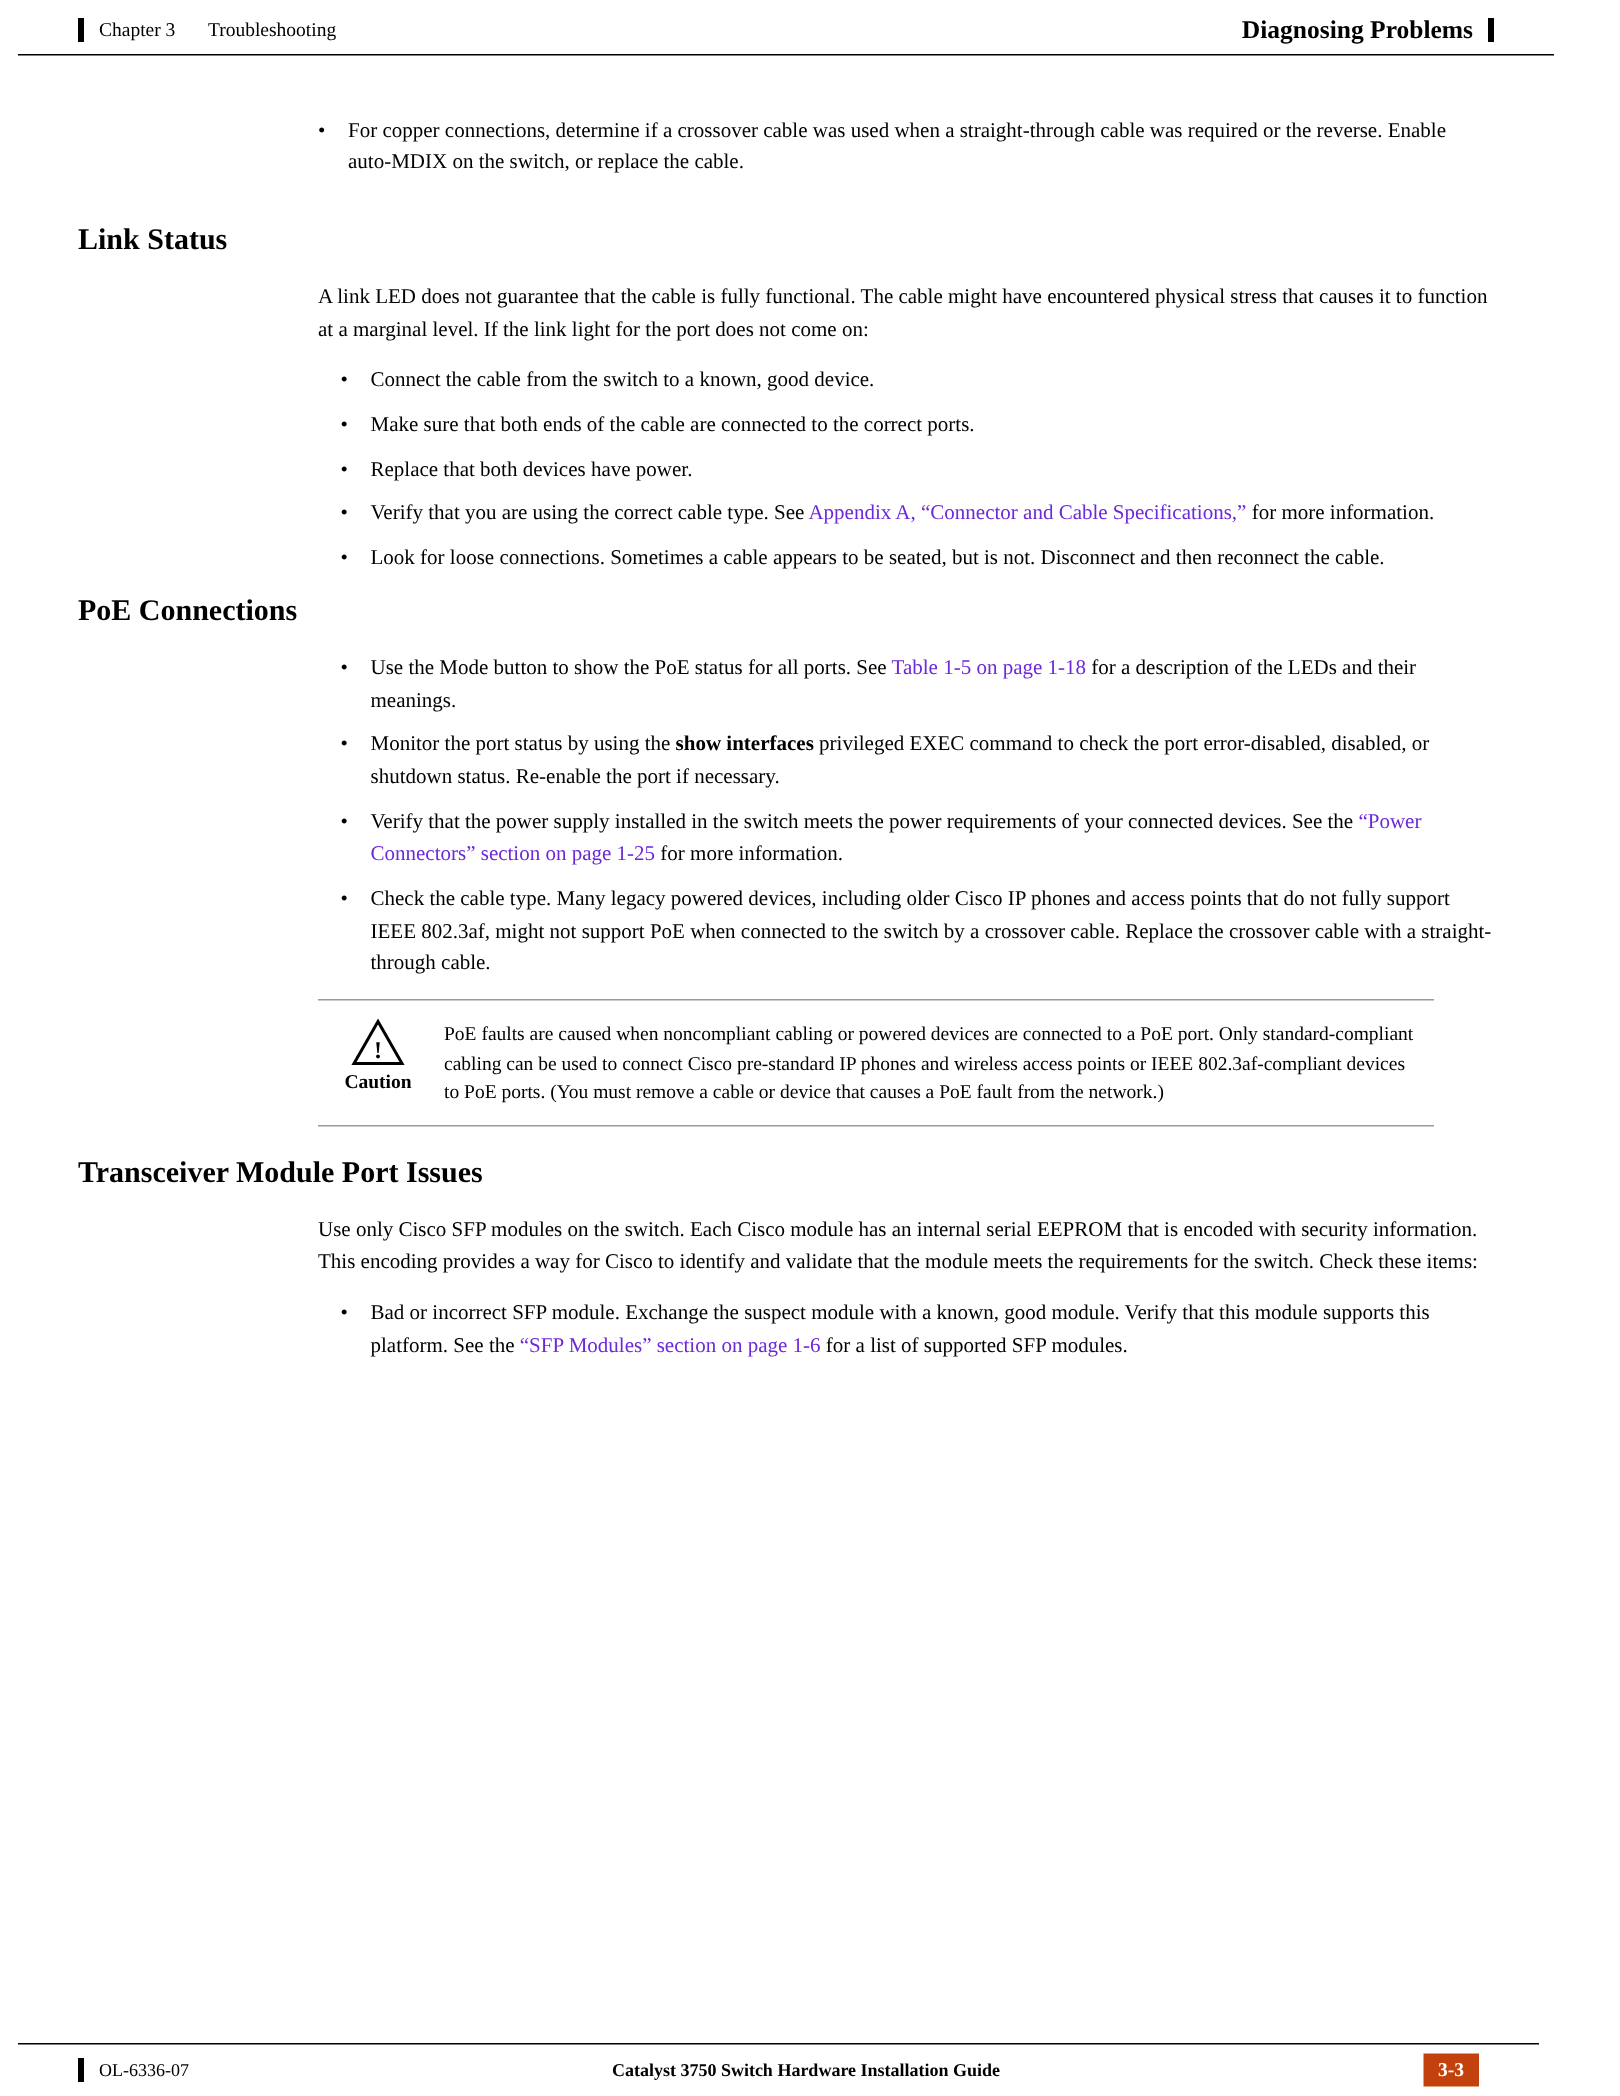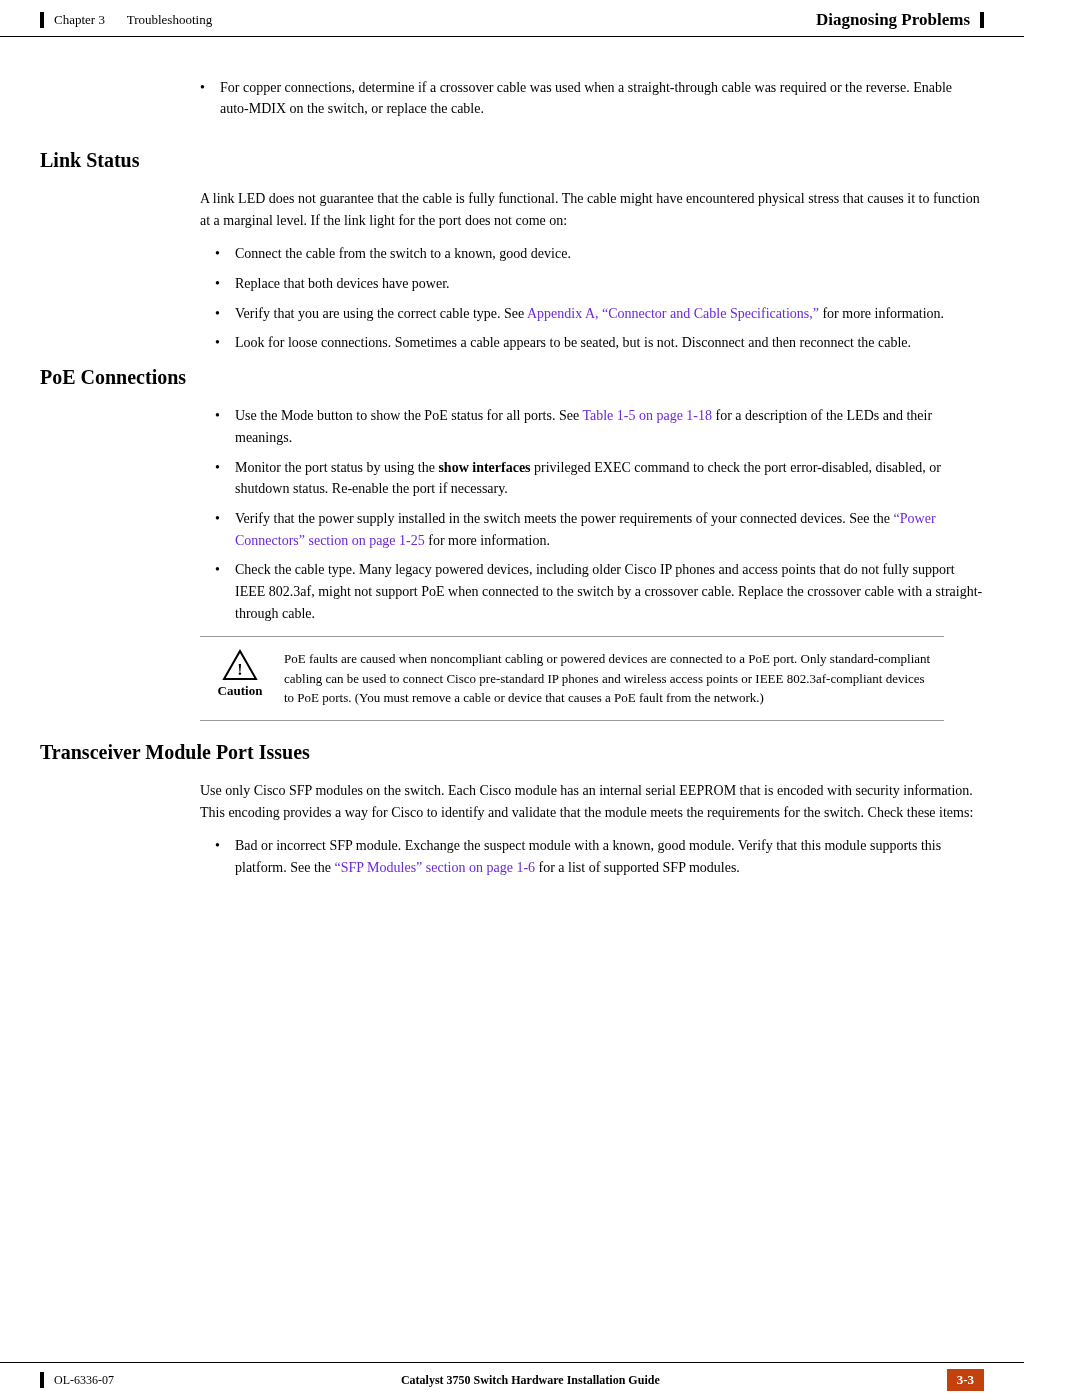--- a/index.html
+++ b/index.html
@@ -13,20 +13,21 @@
       min-height: 1397px;
       position: relative;
     }
 
     .page {
       width: 1024px;
       min-height: 1397px;
       padding: 0;
       position: relative;
       background: #fff;
+      margin-left: 12px;
     }
 
     
     .header {
       display: flex;
       justify-content: space-between;
       align-items: center;
       padding: 10px 40px 6px 40px;
       border-bottom: 1px solid #000;
       margin-bottom: 0;
@@ -173,21 +174,21 @@
       font-size: 13px;
       line-height: 1.5;
       flex: 1;
     }
 
     
     .footer {
       position: absolute;
       bottom: 0;
       left: 0;
-      right: 0;
+      right: 10px;
       border-top: 1px solid #000;
       display: flex;
       justify-content: space-between;
       align-items: center;
       padding: 6px 40px;
     }
 
     .footer-left {
       display: flex;
       align-items: center;
@@ -246,20 +247,23 @@
     </div>
 
     <div>
       <h2 class="section-heading">Link Status</h2>
 
       <p class="section-body">A link LED does not guarantee that the cable is fully functional. The cable might have encountered physical stress that causes it to function at a marginal level. If the link light for the port does not come on:</p>
 
       <ul class="bullet-list section-bullets">
         <li>
           <span>Connect the cable from the switch to a known, good device.</span>
+        </li>
+        <li>
+          <span>Make sure that both ends of the cable are connected to the correct ports.</span>
         </li>
         <li>
           <span>Replace that both devices have power.</span>
         </li>
         <li>
           <span>Verify that you are using the correct cable type. See </span><a class="blue-link" href="#">Appendix A, “Connector and Cable Specifications,”</a><span> for more information.</span>
         </li>
         <li>
           <span>Look for loose connections. Sometimes a cable appears to be seated, but is not. Disconnect and then reconnect the cable.</span>
         </li>

